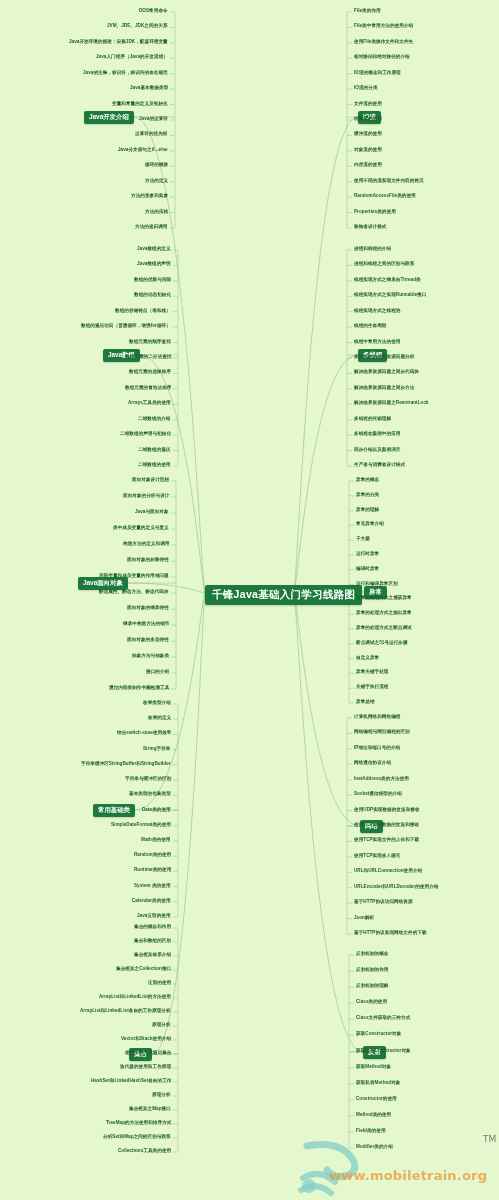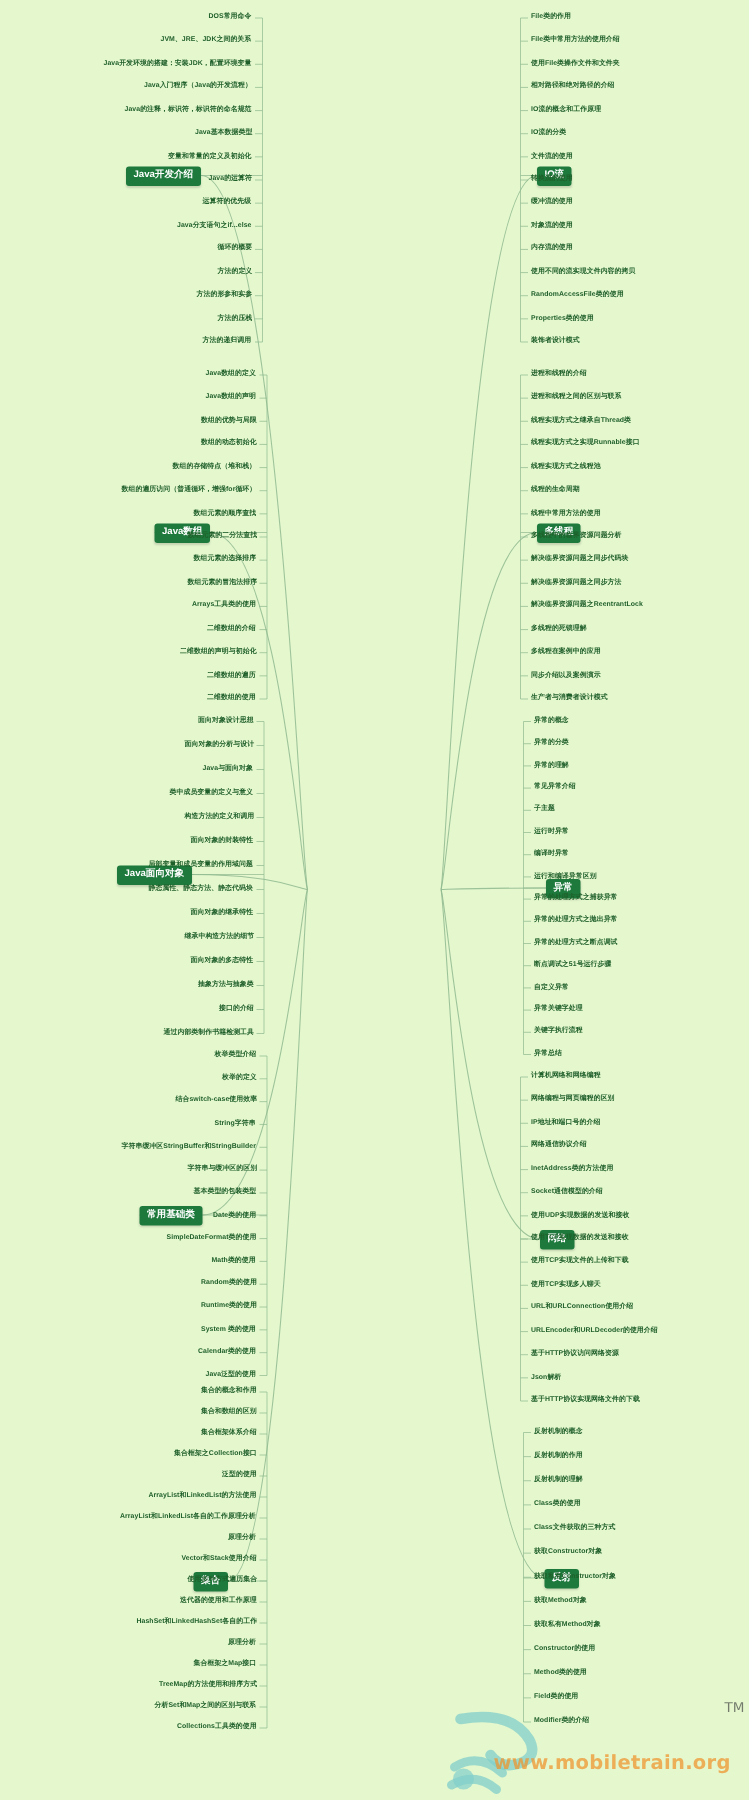--- a/index.html
+++ b/index.html
@@ -267,20 +267,21 @@
       <path d="M 349 1035.4166666666667 L 354 1035.4166666666667" fill="none" stroke="#8fb98f" stroke-width="0.6" opacity="0.8"></path>
       <path d="M 349 1051.5 L 354 1051.5" fill="none" stroke="#8fb98f" stroke-width="0.6" opacity="0.8"></path>
       <path d="M 349 1067.5833333333333 L 354 1067.5833333333333" fill="none" stroke="#8fb98f" stroke-width="0.6" opacity="0.8"></path>
       <path d="M 349 1083.6666666666667 L 354 1083.6666666666667" fill="none" stroke="#8fb98f" stroke-width="0.6" opacity="0.8"></path>
       <path d="M 349 1099.75 L 354 1099.75" fill="none" stroke="#8fb98f" stroke-width="0.6" opacity="0.8"></path>
       <path d="M 349 1115.8333333333333 L 354 1115.8333333333333" fill="none" stroke="#8fb98f" stroke-width="0.6" opacity="0.8"></path>
       <path d="M 349 1131.9166666666667 L 354 1131.9166666666667" fill="none" stroke="#8fb98f" stroke-width="0.6" opacity="0.8"></path>
       <path d="M 349 1148 L 354 1148" fill="none" stroke="#8fb98f" stroke-width="0.6" opacity="0.8"></path>
     </svg>
 
+  <div class="center-node" id="center-node" style="left: 205px; top: 585px;">千锋Java基础入门学习线路图</div>
 
   <div id="branch-layer">
       <div class="branch-node" style="top: 111px; left: 84px;">Java开发介绍</div>
       <div class="leaf left" style="top: 9px; left: 139px;">DOS常用命令</div>
       <div class="leaf left" style="top: 24.4286px; left: 107px;">JVM、JRE、JDK之间的关系</div>
       <div class="leaf left" style="top: 39.8571px; left: 69px;">Java开发环境的搭建：安装JDK，配置环境变量</div>
       <div class="leaf left" style="top: 55.2857px; left: 96px;">Java入门程序（Java的开发流程）</div>
       <div class="leaf left" style="top: 70.7143px; left: 83px;">Java的注释，标识符，标识符的命名规范</div>
       <div class="leaf left" style="top: 86.1429px; left: 130px;">Java基本数据类型</div>
       <div class="leaf left" style="top: 101.571px; left: 112px;">变量和常量的定义及初始化</div>

